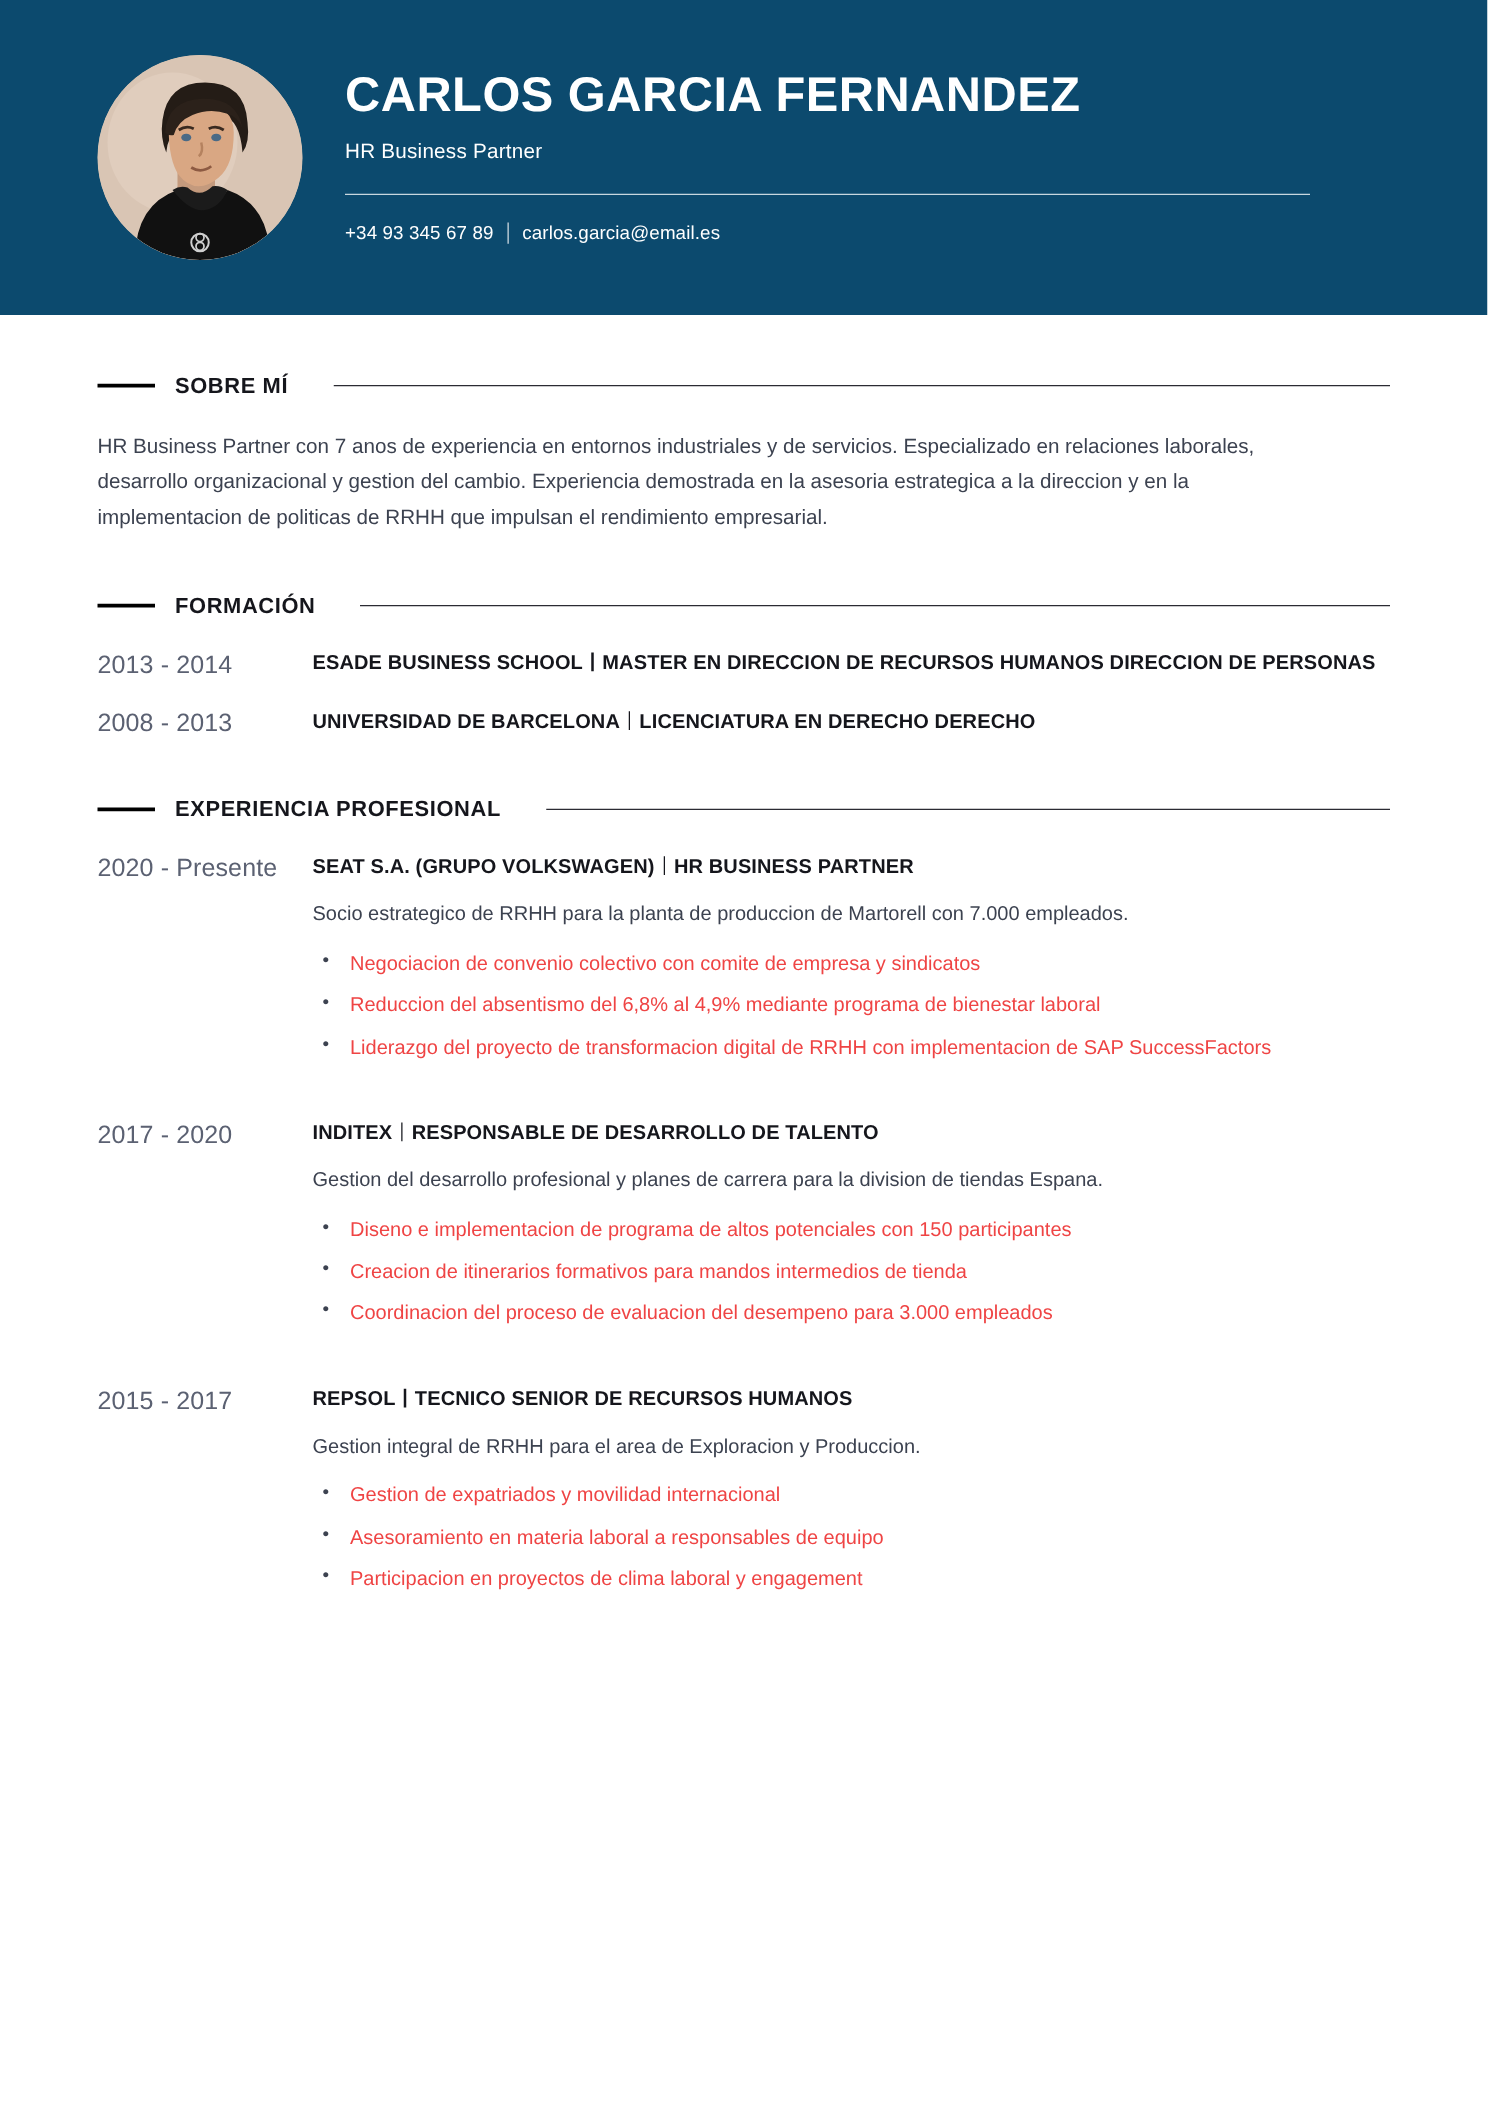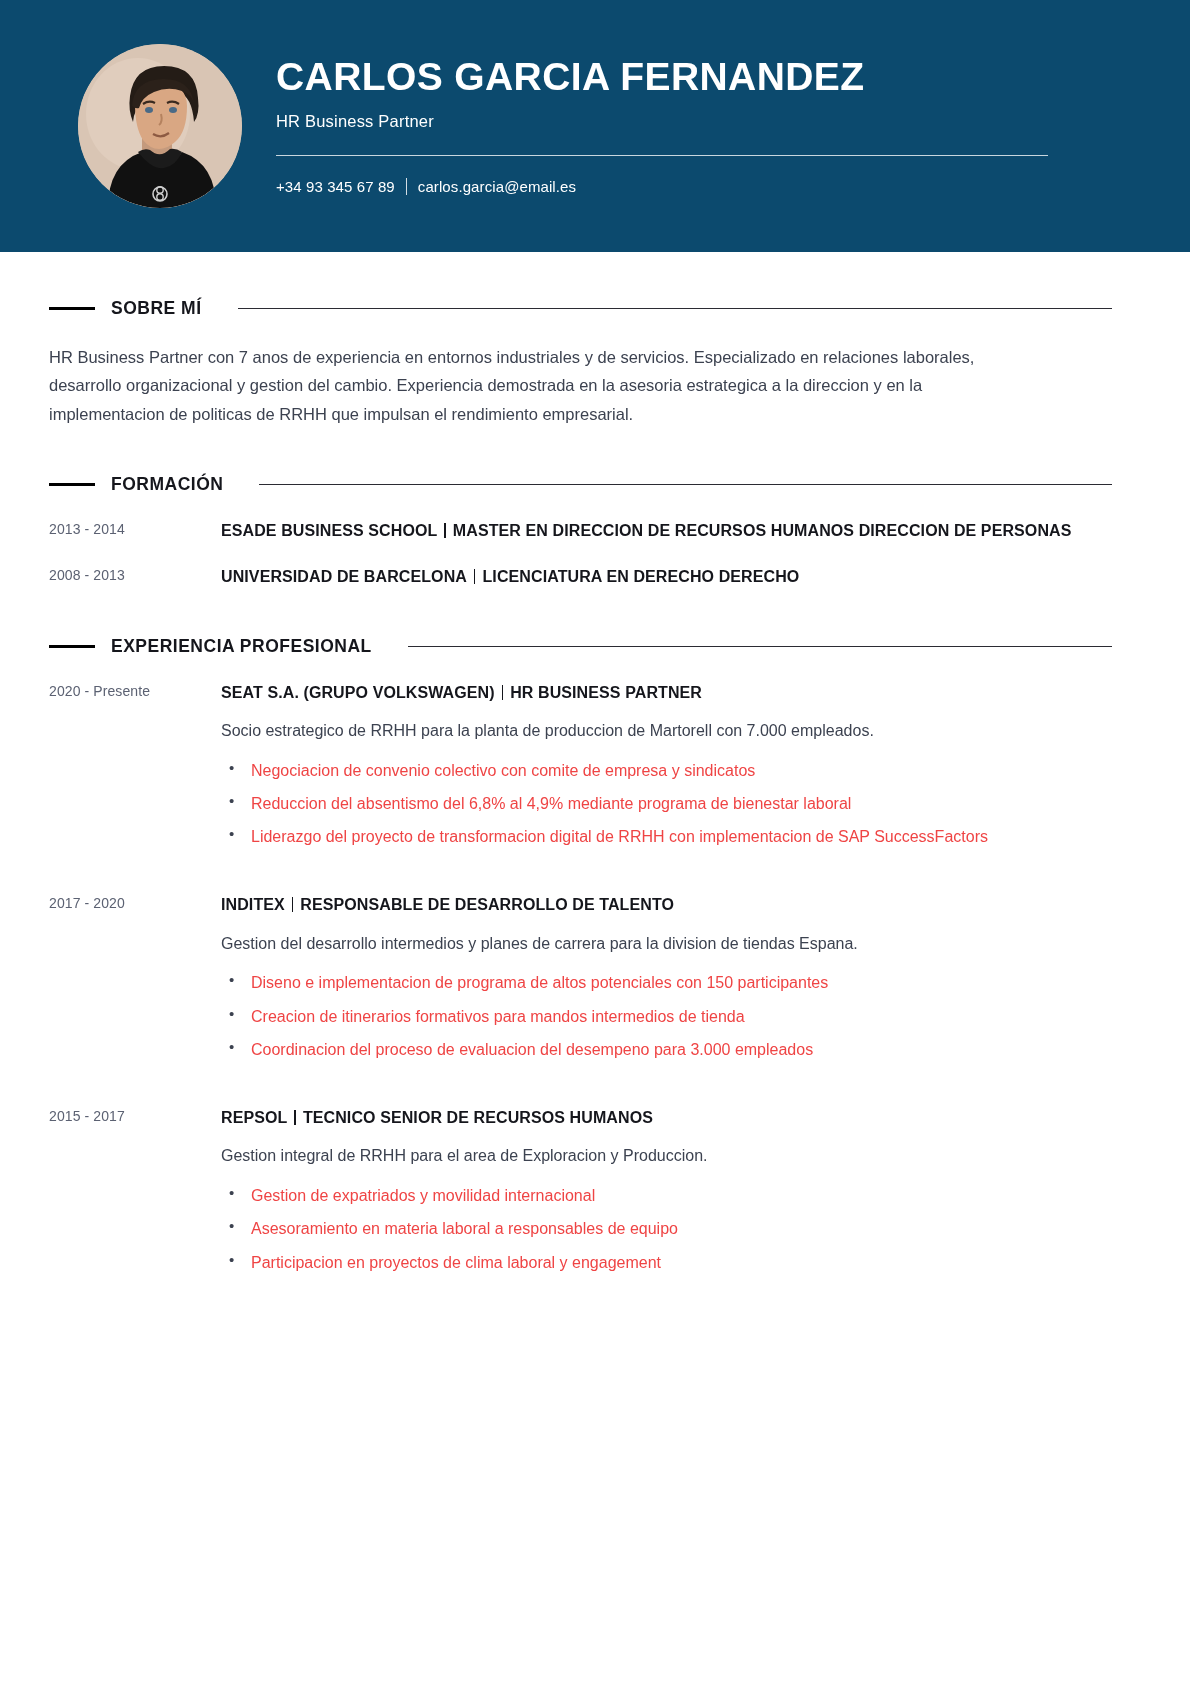--- a/index.html
+++ b/index.html
@@ -66,21 +66,21 @@
   .contact-sep {
     display:inline-block;
     width:1px;
     height:17px;
     background:rgba(255,255,255,0.82);
     margin:0 11px;
   }
 
   
   .content {
-    padding:0 78px 0 49px;
+    padding:0 78px 0 78px;
   }
 
   .section-head {
     display:flex;
     align-items:center;
     margin-top:46px;
     margin-bottom:24px;
   }
   .section-dash {
     width:46px;
@@ -110,21 +110,21 @@
     max-width:960px;
   }
 
   
   .entry {
     display:flex;
     margin-bottom:26px;
   }
   .entry-date {
     flex:0 0 172px;
-    font-size:14px;
+    font-size:20px;
     color:#5b6172;
     padding-top:2px;
     letter-spacing:0.1px;
   }
   .entry-body { flex:1; }
 
   .entry-title {
     font-size:16px;
     font-weight:bold;
     color:#15161c;
@@ -275,21 +275,21 @@
       </ul>
     </div>
   </div>
 
   <div class="entry exp-entry">
     <div class="entry-date">2017 - 2020</div>
     <div class="entry-body">
       <div class="entry-title">
         <span>INDITEX</span><span class="pipe"></span><span>RESPONSABLE DE DESARROLLO DE TALENTO</span>
       </div>
-      <div class="entry-sub">Gestion del desarrollo intermedios y planes de carrera para la division de tiendas Espana.</div>
+      <div class="entry-sub">Gestion del desarrollo profesional y planes de carrera para la division de tiendas Espana.</div>
       <ul class="bullets">
         <li>Diseno e implementacion de programa de altos potenciales con 150 participantes</li>
         <li>Creacion de itinerarios formativos para mandos intermedios de tienda</li>
         <li>Coordinacion del proceso de evaluacion del desempeno para 3.000 empleados</li>
       </ul>
     </div>
   </div>
 
   <div class="entry exp-entry">
     <div class="entry-date">2015 - 2017</div>

